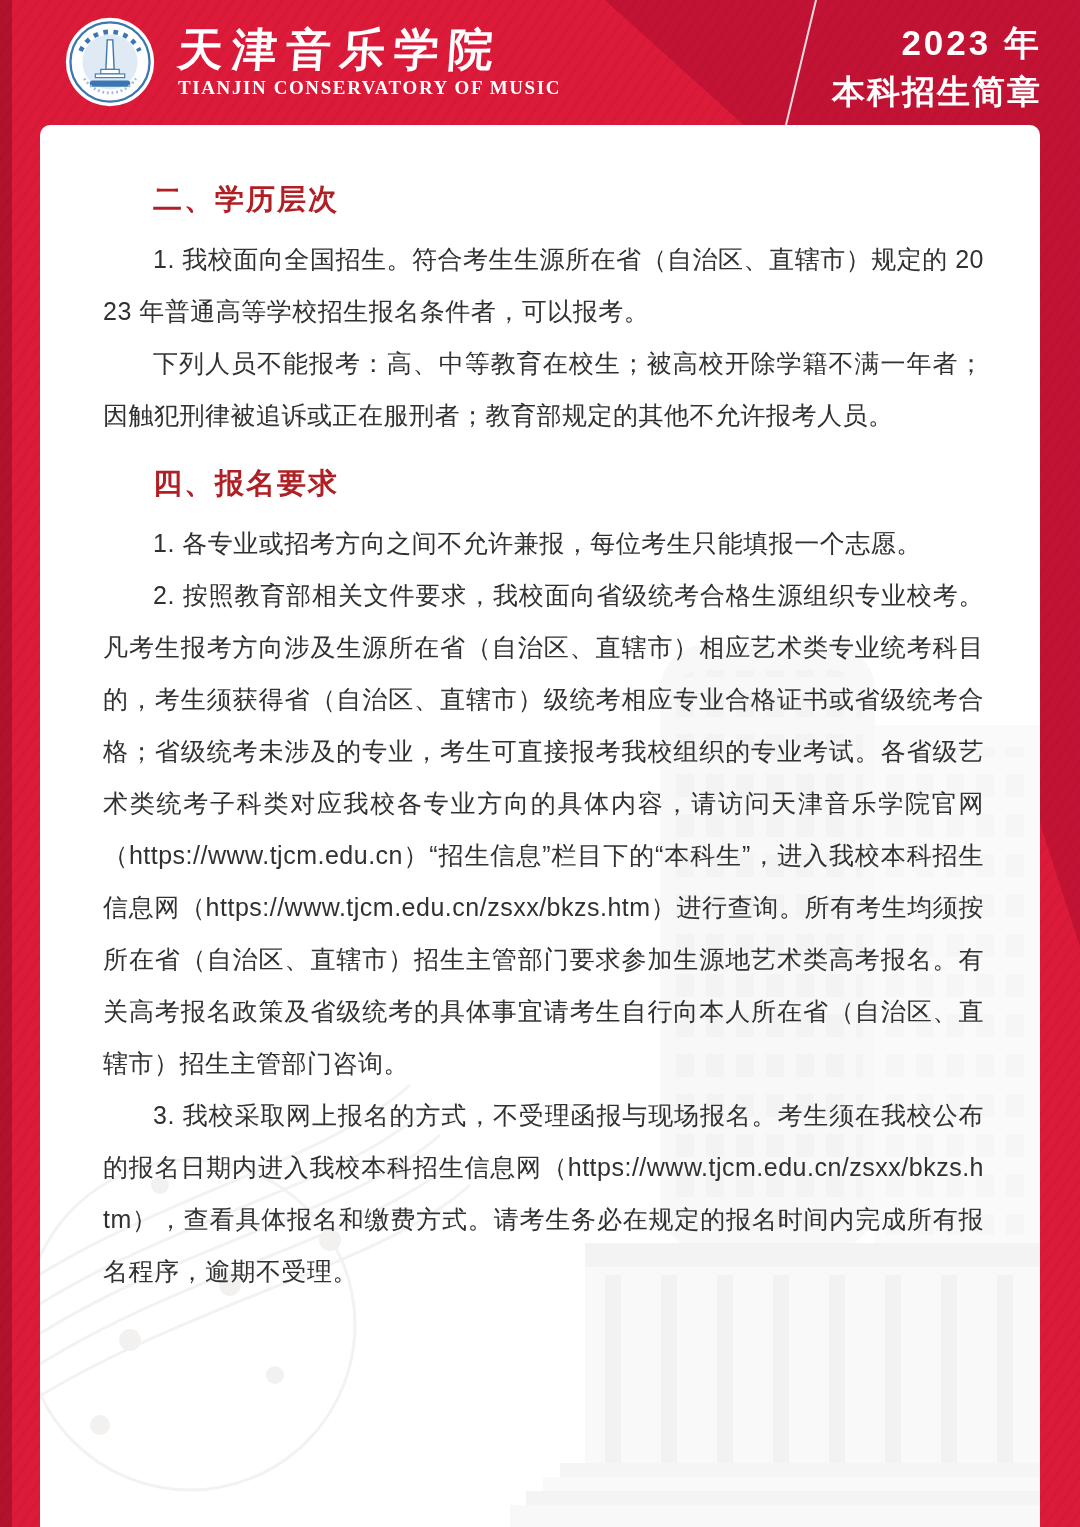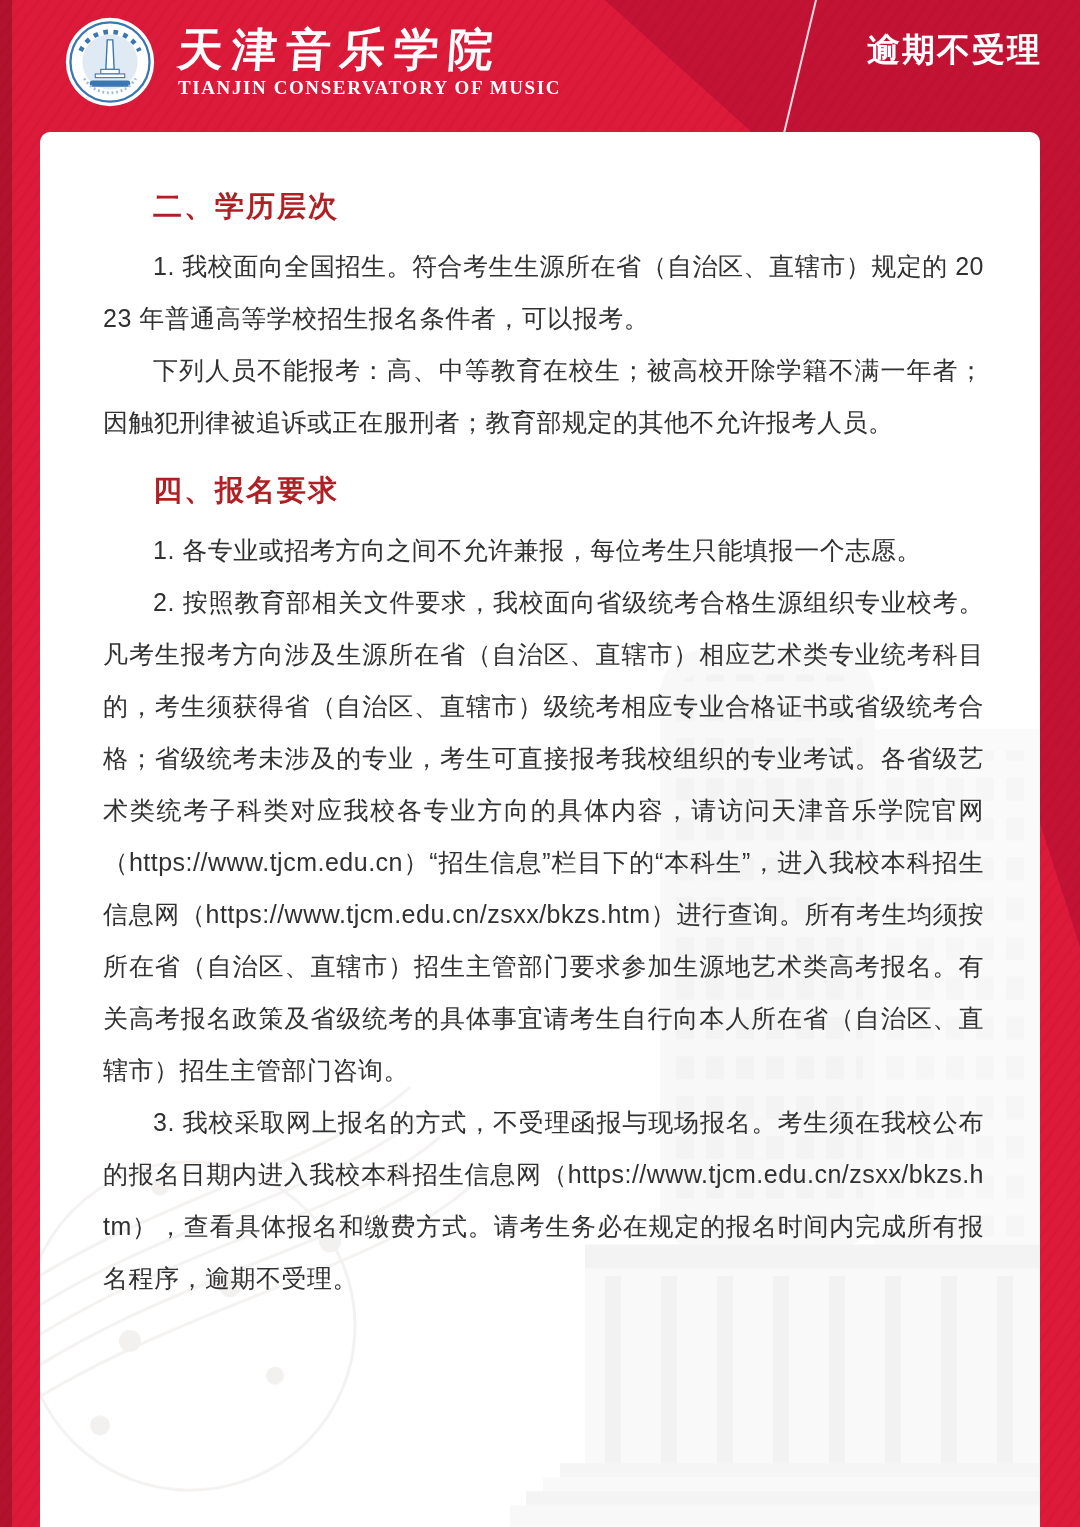--- a/index.html
+++ b/index.html
@@ -41,21 +41,21 @@
   .hdr-right{position:absolute;right:38px;top:22px;text-align:right;color:#fff;font-weight:bold;}
   .hdr-year{font-size:35px;letter-spacing:3px;line-height:1.2;}
   .hdr-title{font-size:33px;letter-spacing:2px;line-height:1.2;margin-top:8px;}
   .hdr-slash{
     position:absolute;left:800px;top:-10px;height:145px;width:2px;
     background:rgba(255,255,255,.85);transform:rotate(13.5deg);
   }
 
   
   .card{
-    position:absolute;left:40px;top:132px;width:1000px;bottom:0;
+    position:absolute;left:40px;top:125px;width:1000px;bottom:0;
     background:#ffffff;border-radius:10px 10px 0 0;overflow:hidden;
   }
   .watermark{position:absolute;inset:0;width:100%;height:100%;}
   .content{position:relative;padding:56px 56px 0 63px;}
 
   h2.sec{
     font-size:29px;line-height:36px;font-weight:bold;color:#b01f24;
     letter-spacing:2px;margin:24px 0 16px 50px;
   }
   h2.sec:first-child{margin-top:0;}
@@ -91,21 +91,22 @@
 
       <path d="M22 68 A33 33 0 0 0 78 68" fill="none" stroke="#9cbcd9" stroke-width="3" stroke-dasharray="2 3"></path>
     </svg>
     <div class="brand-text">
       <div class="brand-cn">天津音乐学院</div>
       <div class="brand-en">TIANJIN  CONSERVATORY OF MUSIC</div>
     </div>
   </div>
   <div class="hdr-slash"></div>
   <div class="hdr-right">
-    <div class="hdr-title">逾期不受理</div>
+    <div class="hdr-year">2023 年</div>
+    <div class="hdr-title">本科招生简章</div>
   </div>
 </header>
 
 <main class="card">
 
   <svg class="watermark" viewBox="0 0 1000 1402" preserveAspectRatio="none">
     <defs>
       <pattern id="win" x="0" y="0" width="30" height="40" patternUnits="userSpaceOnUse">
         <rect x="6" y="9" width="18" height="23" fill="#e9e9e9"></rect>
       </pattern>

